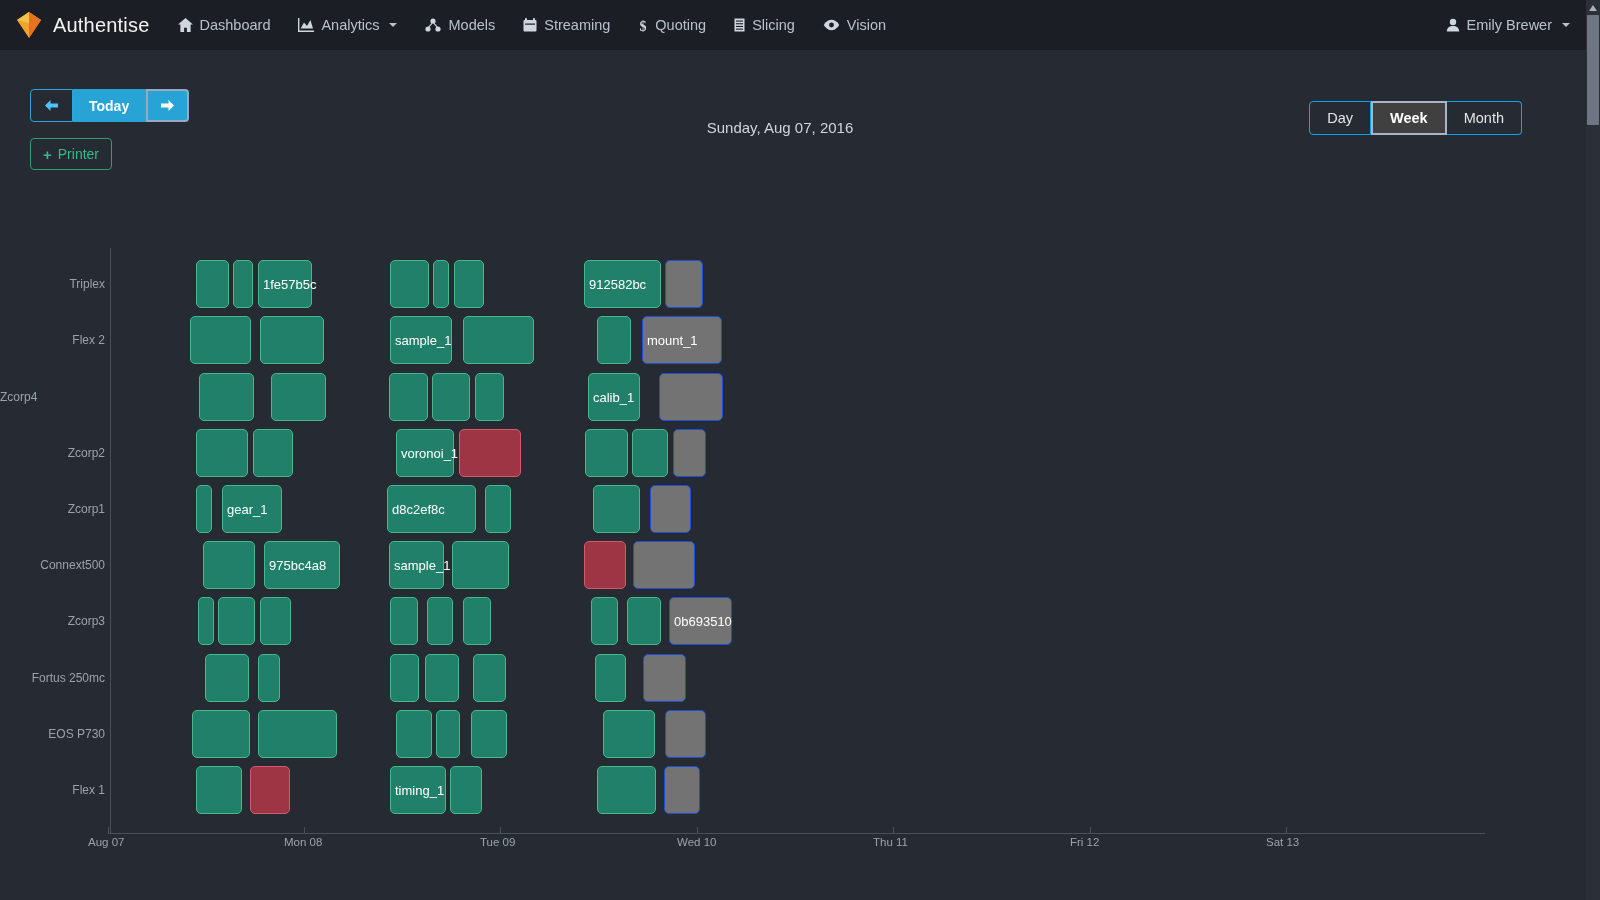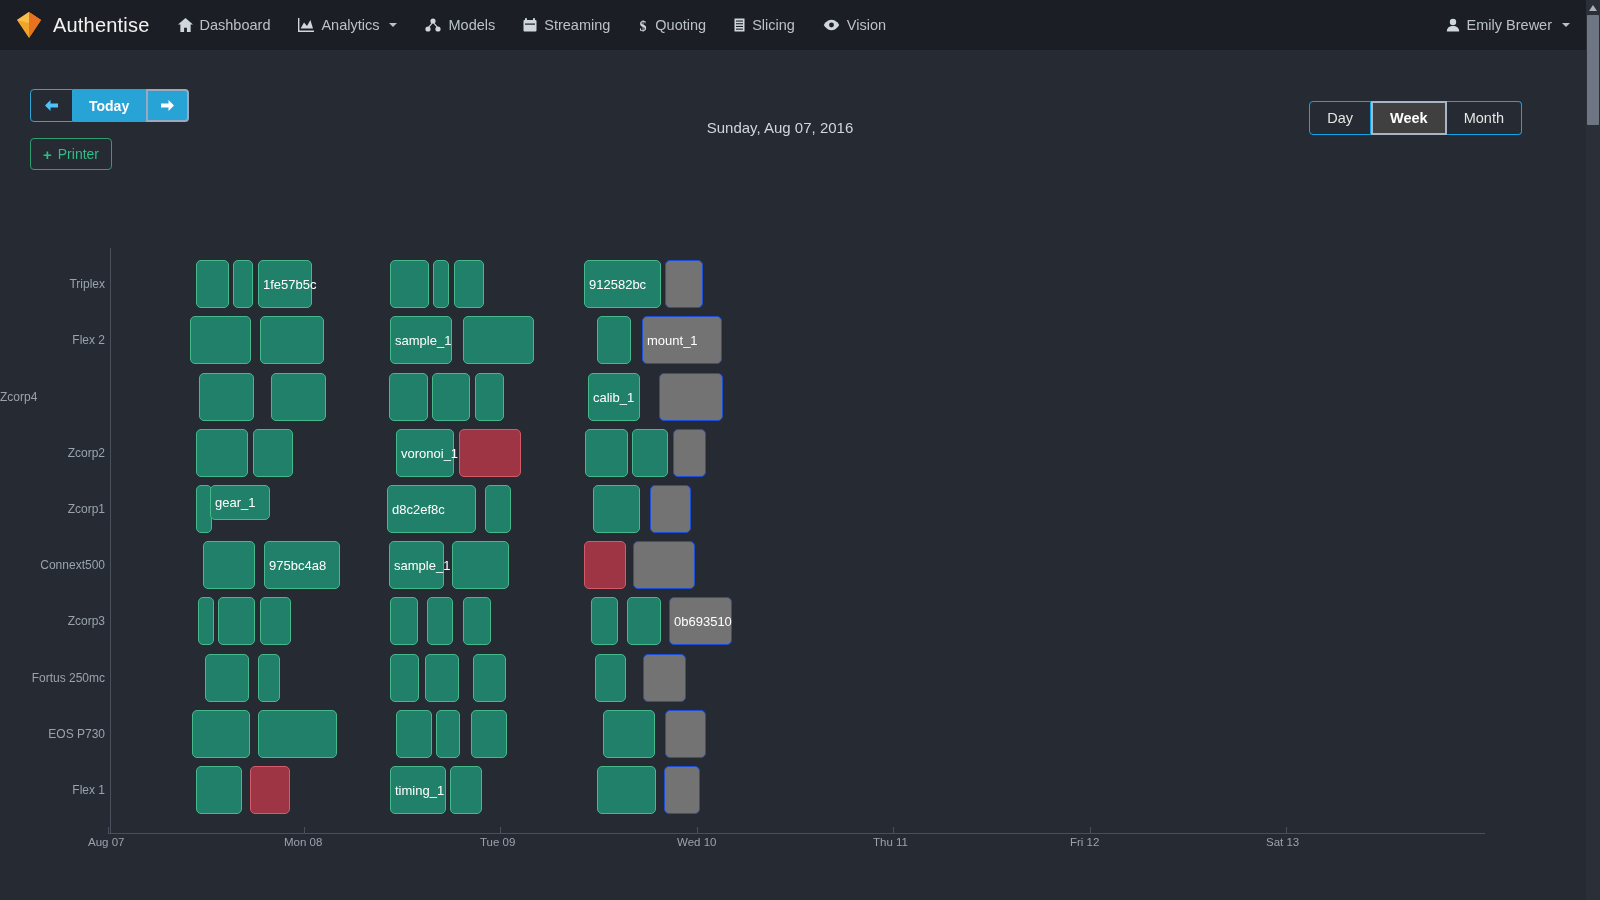--- a/index.html
+++ b/index.html
@@ -373,21 +373,21 @@
       <div class="task green" style="left: 196px; top: 429px; width: 52px; height: 48px;"></div>
       <div class="task green" style="left: 253px; top: 429px; width: 40px; height: 48px;"></div>
       <div class="task green" style="left: 396px; top: 429px; width: 58px; height: 48px;">
         <span class="tlabel">voronoi_1</span>
       </div>
       <div class="task red" style="left: 459px; top: 429px; width: 62px; height: 48px;"></div>
       <div class="task green" style="left: 585px; top: 429px; width: 43px; height: 48px;"></div>
       <div class="task green" style="left: 632px; top: 429px; width: 36px; height: 48px;"></div>
       <div class="task olive" style="left: 673px; top: 429px; width: 33px; height: 48px;"></div>
       <div class="task green" style="left: 196px; top: 485px; width: 16px; height: 48px;"></div>
-      <div class="task green" style="left: 210px; top: 485px; width: 60px; height: 35px;">
+      <div class="task green" style="left: 222px; top: 485px; width: 60px; height: 48px;">
         <span class="tlabel">gear_1</span>
       </div>
       <div class="task green" style="left: 387px; top: 485px; width: 89px; height: 48px;">
         <span class="tlabel">d8c2ef8c</span>
       </div>
       <div class="task green" style="left: 485px; top: 485px; width: 26px; height: 48px;"></div>
       <div class="task green" style="left: 593px; top: 485px; width: 47px; height: 48px;"></div>
       <div class="task olive" style="left: 650px; top: 485px; width: 41px; height: 48px;"></div>
       <div class="task green" style="left: 203px; top: 541px; width: 52px; height: 48px;"></div>
       <div class="task green" style="left: 264px; top: 541px; width: 76px; height: 48px;">

